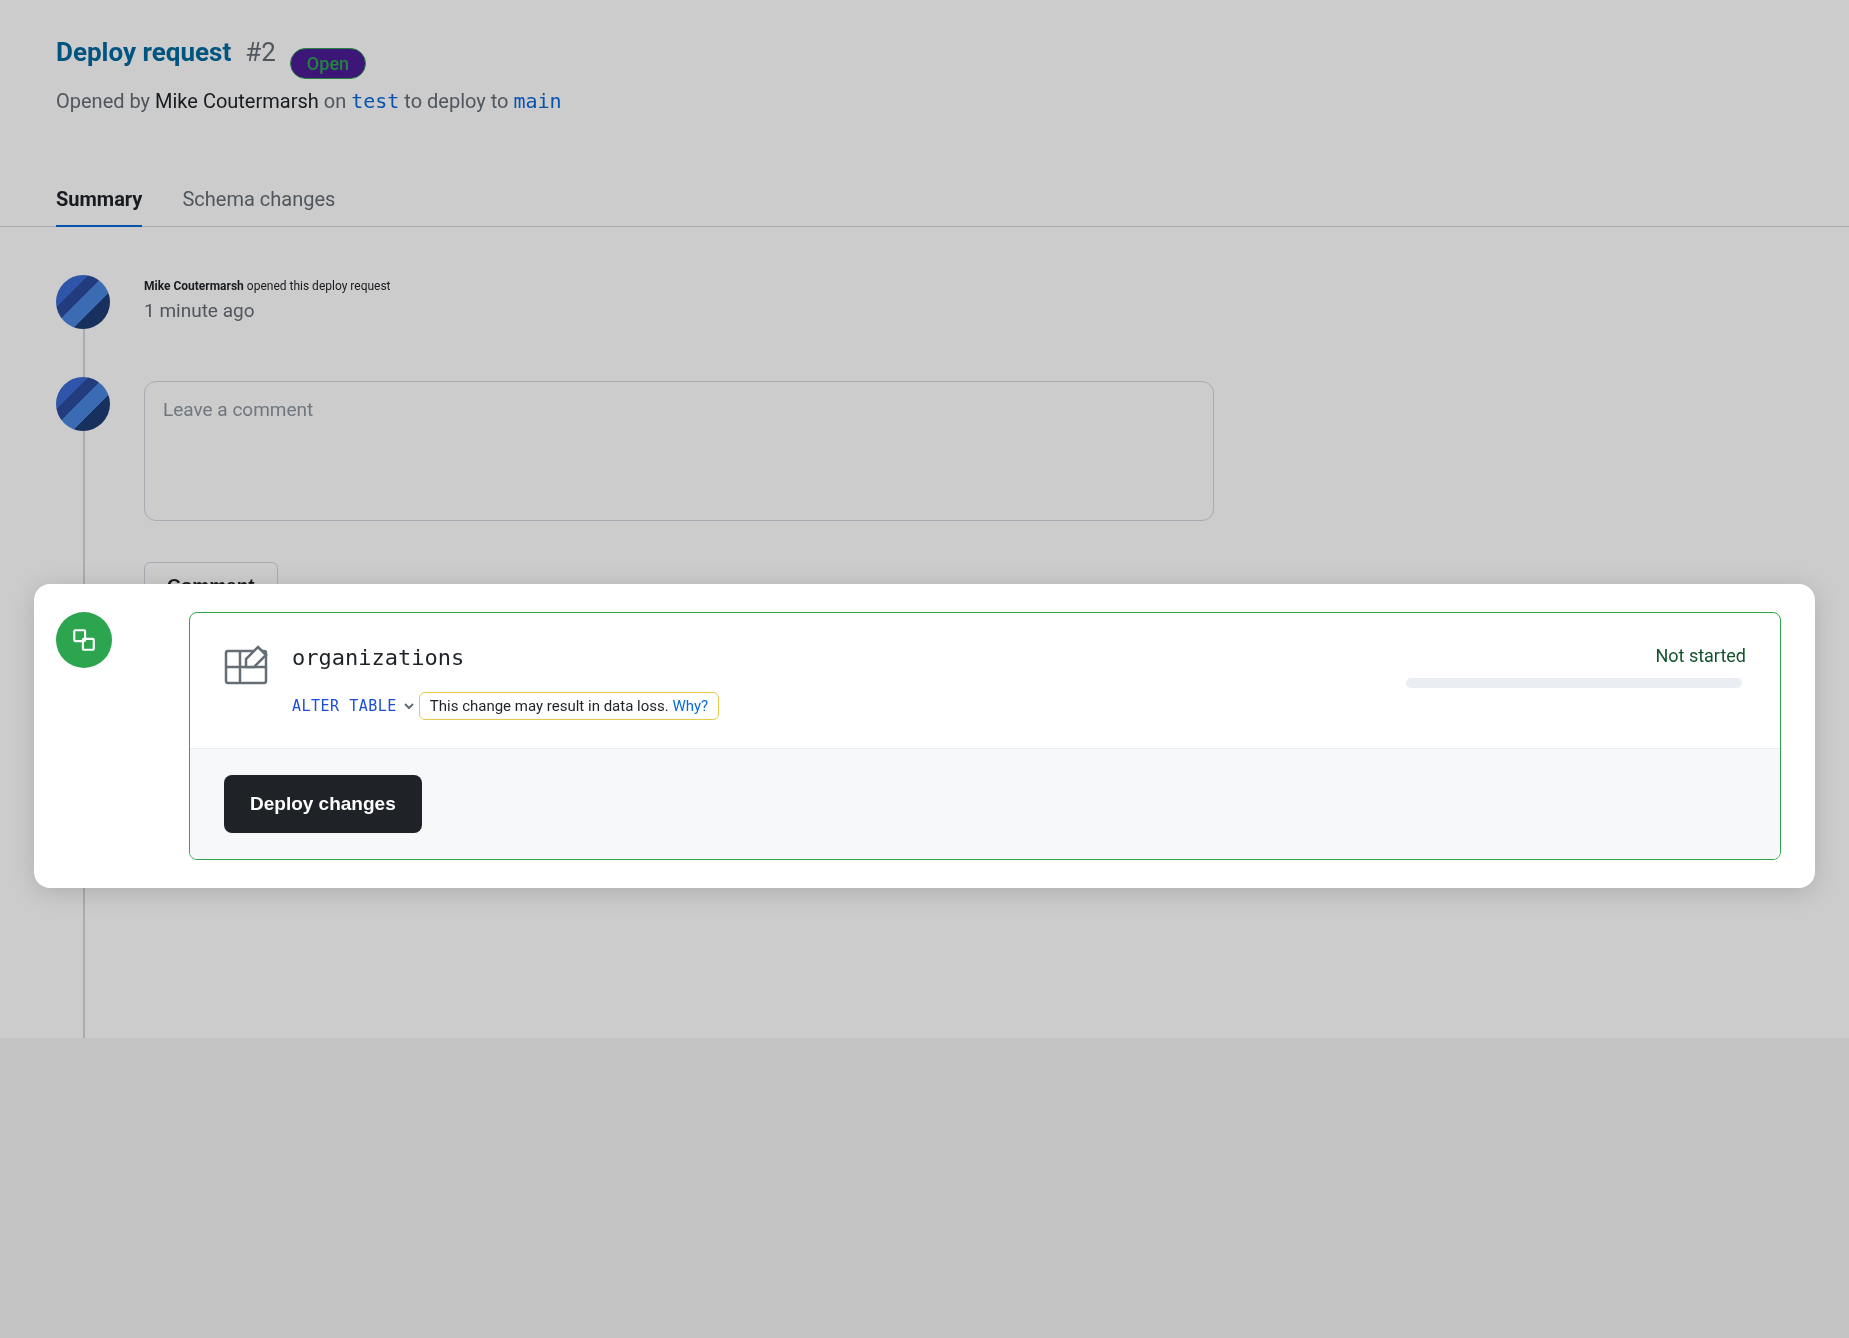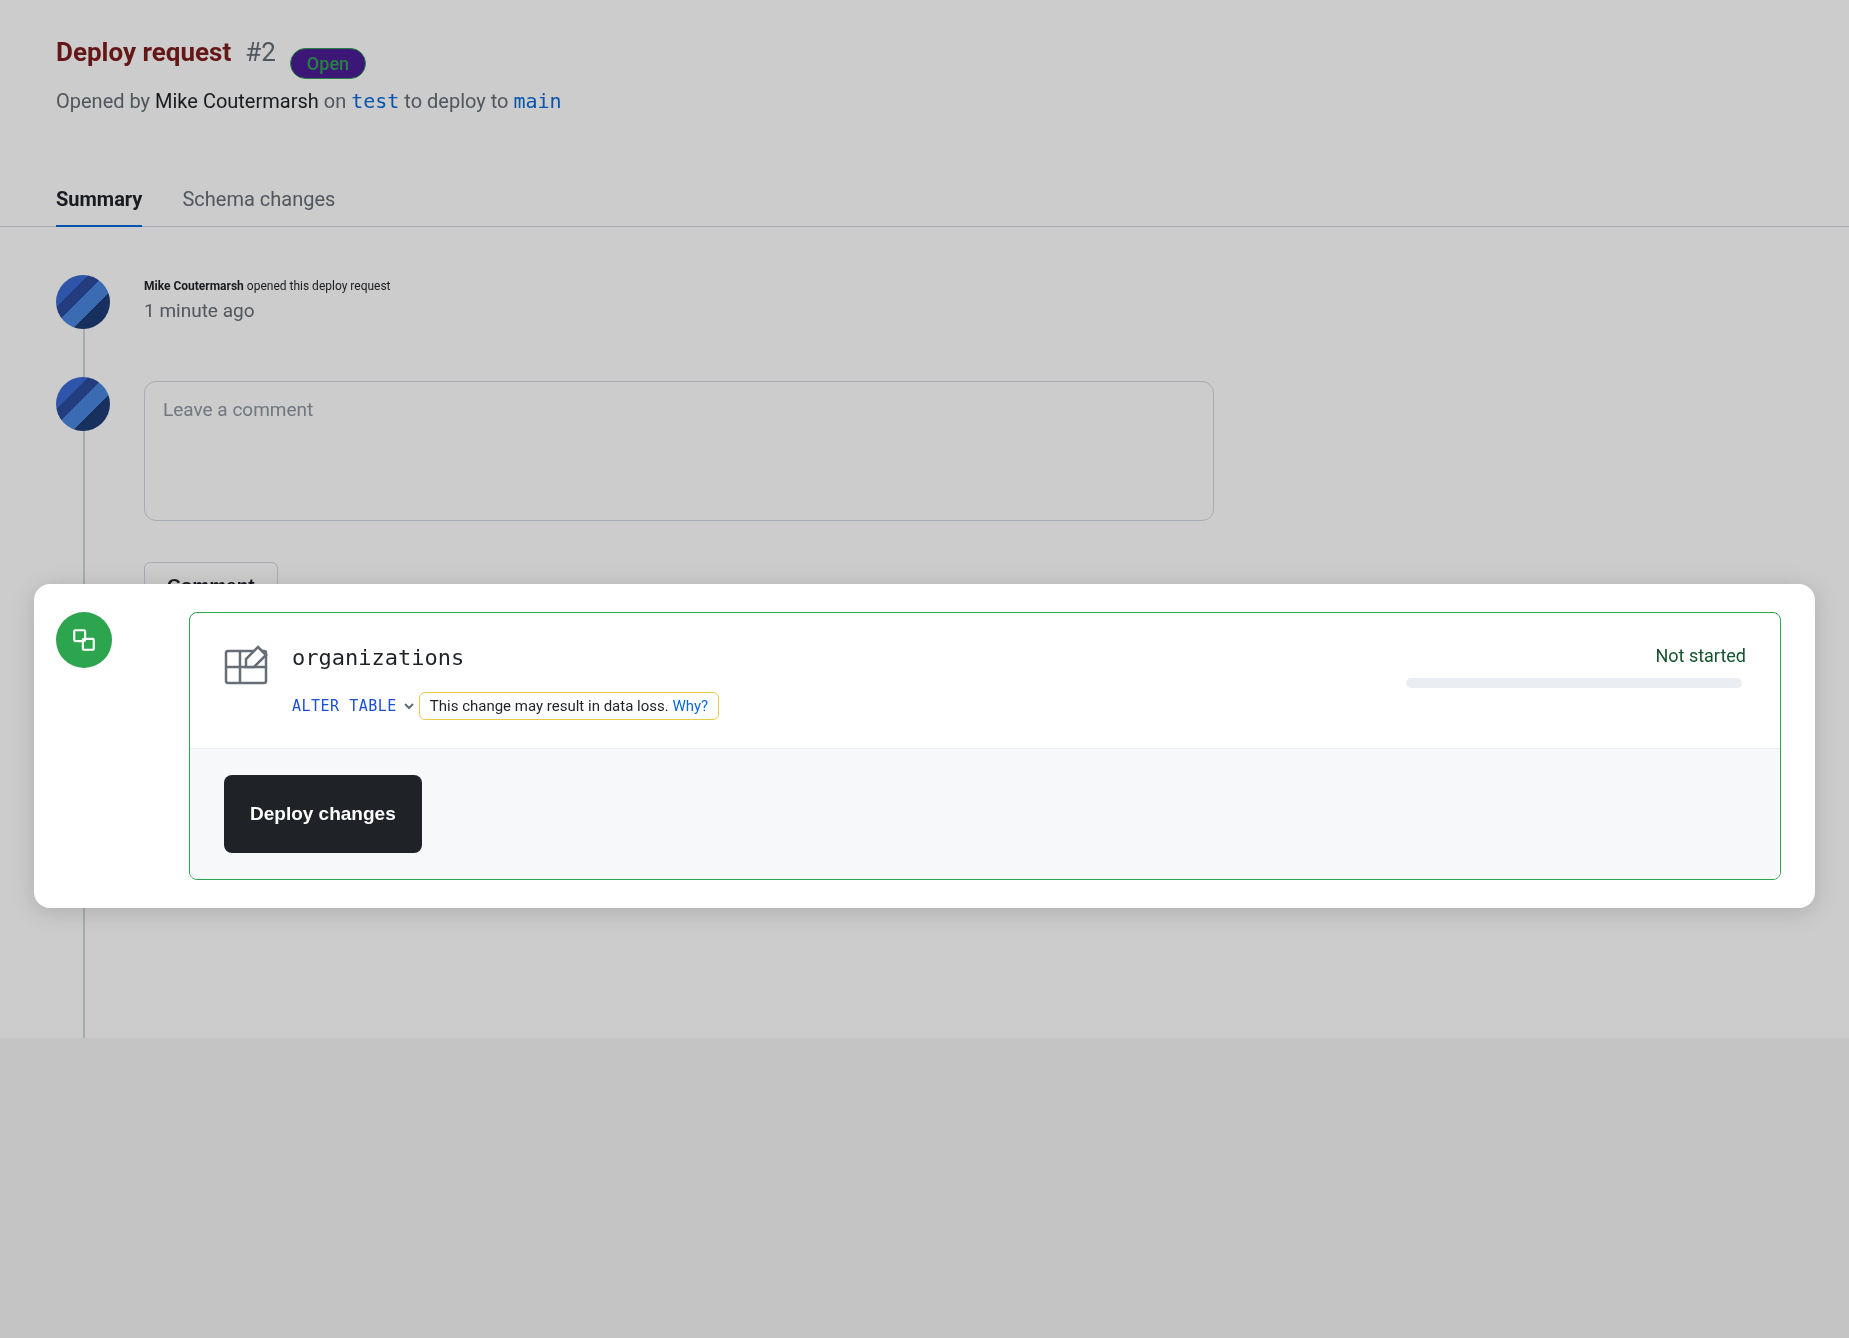--- a/index.html
+++ b/index.html
@@ -33,21 +33,21 @@
     }
     .title-row {
       display: flex;
       align-items: center;
       gap: 14px;
       margin-bottom: 10px;
     }
     .title-text {
       font-size: 26px;
       font-weight: 700;
-      color: #7f1d1d;
+      color: #0369a1;
     }
     .title-number {
       font-size: 26px;
       font-weight: 400;
       color: #656d76;
     }
     .status-badge {
       display: inline-flex;
       align-items: center;
       padding: 4px 16px;
@@ -263,21 +263,21 @@
     }
     .deploy-footer {
       background: #f6f8fa;
       border-top: 1px solid #eaeef2;
       padding: 26px 34px;
     }
     .deploy-btn {
       background: #1f2328;
       color: #fff;
       border: none;
-      padding: 28px 26px;
+      padding: 18px 26px;
       border-radius: 8px;
       font-size: 19px;
       font-weight: 600;
       cursor: pointer;
     }
   </style>
 </head>
 <body>
 
 <div class="page">

